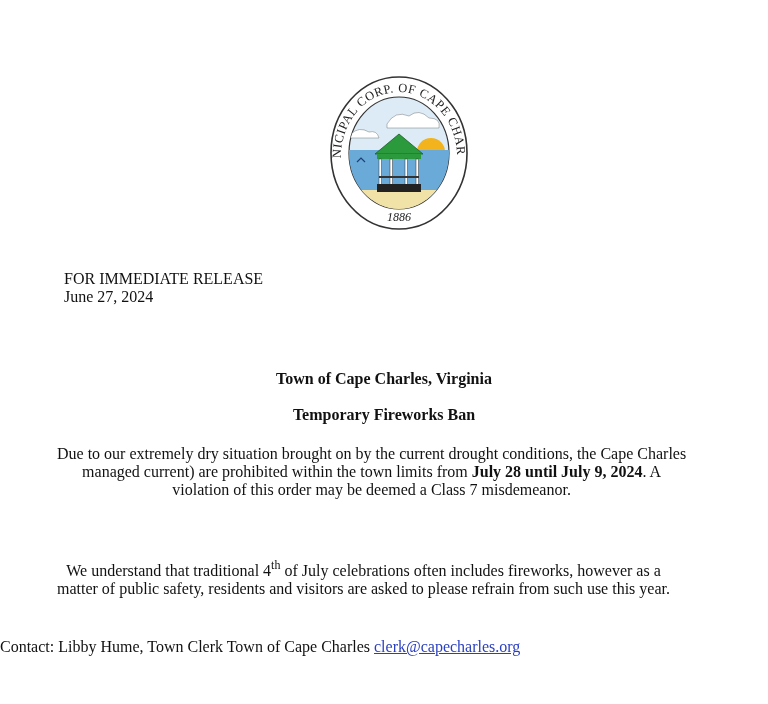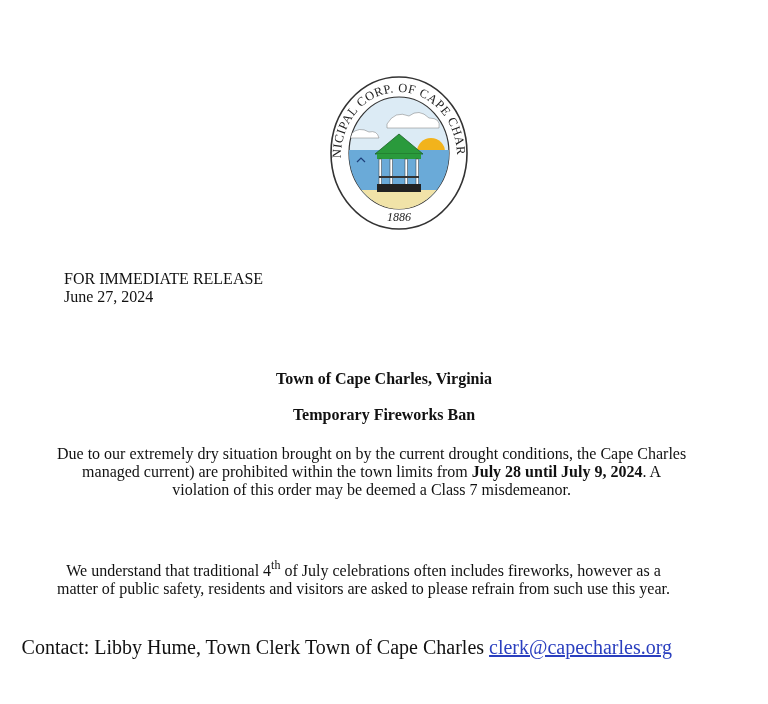--- a/index.html
+++ b/index.html
@@ -56,22 +56,22 @@
   .para .line { white-space: nowrap; display: block; }
   .p1 { top: 445px; }
   .p2 { top: 562px; }
   .p2 sup { font-size: 12px; vertical-align: 7px; line-height: 0; }
 
   .contact {
     position: absolute;
     left: 0;
     width: 672px;
     top: 638px;
-    text-align: right;
-    font-size: 20px;
+    text-align: left;
+    font-size: 16px;
     line-height: 18px;
     white-space: nowrap;
   }
   .contact a {
     color: #2a3fbf;
     text-decoration: underline;
   }
 </style>
 </head>
 <body>

